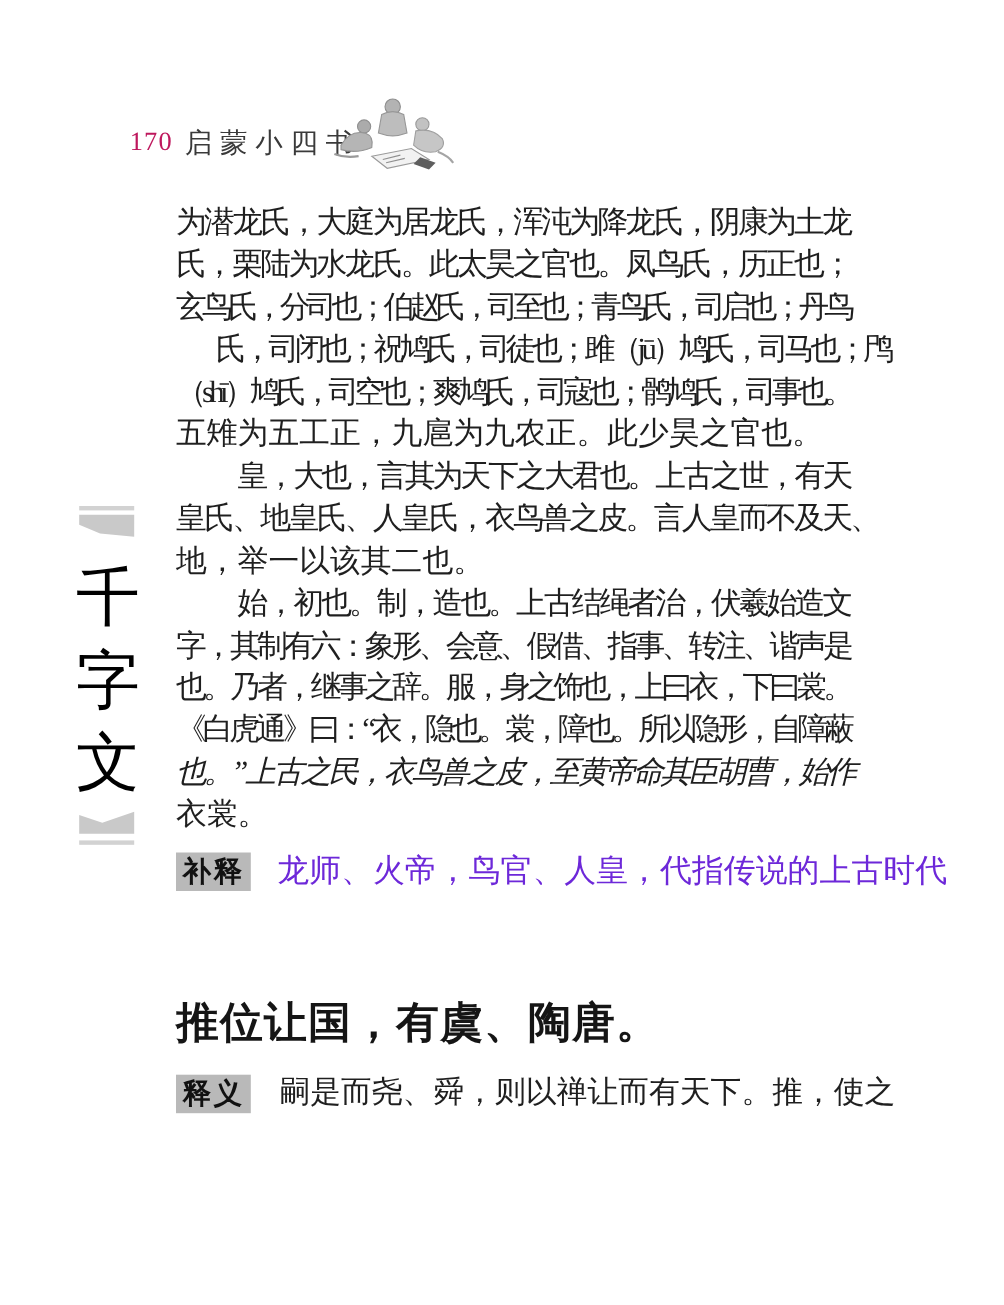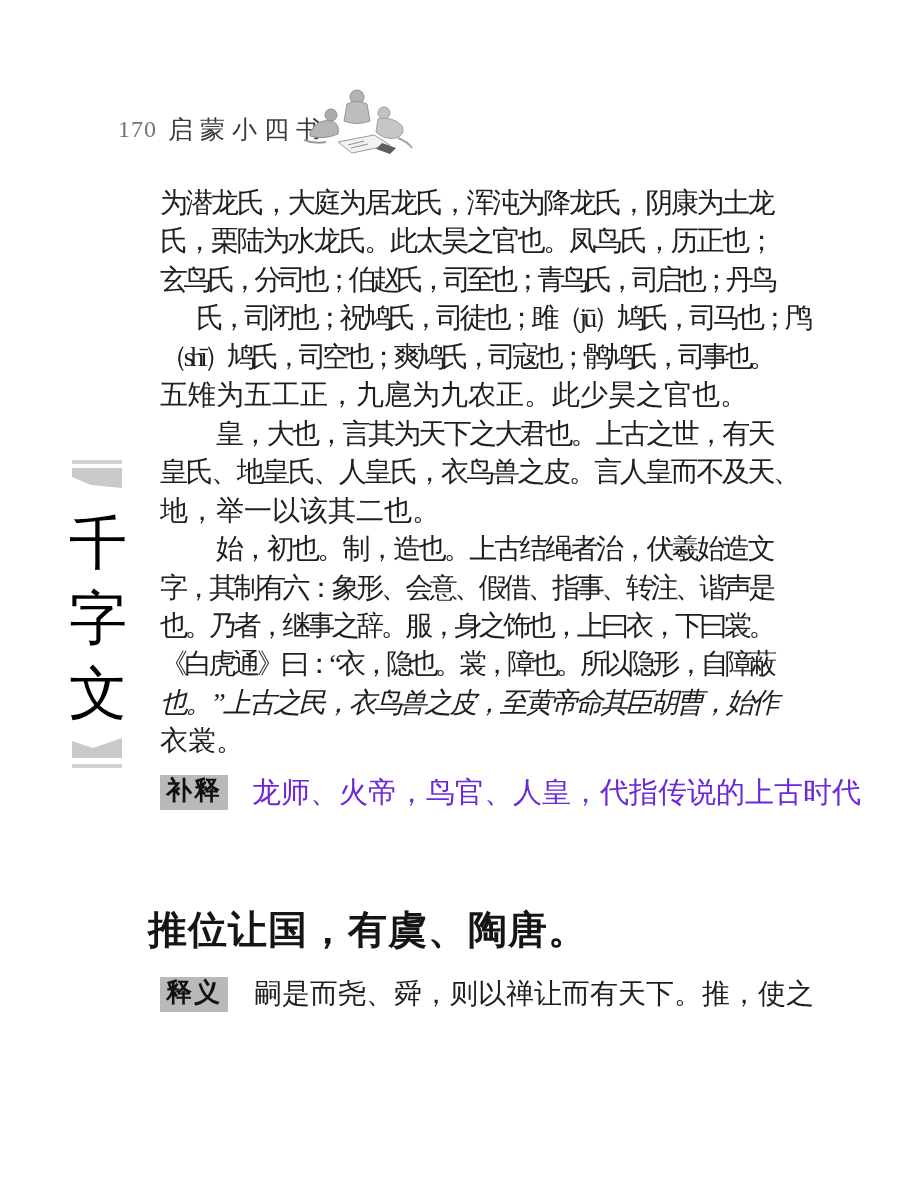--- a/index.html
+++ b/index.html
@@ -9,21 +9,21 @@
     margin:0 auto;
     background:#ffffff;
     overflow:hidden;
     font-family:"Liberation Serif","DejaVu Serif",serif;
     color:#1f1f1f;
   }
 
   
   .header-pageno{
     position:absolute;left:118px;top:116px;
-    font-size:24px;color:#737373;letter-spacing:1px;
+    font-size:24px;color:#be185d;letter-spacing:1px;
   }
   .header-title{
     position:absolute;left:168px;top:113px;
     font-size:25px;color:#3a3a3a;letter-spacing:7px;
   }
   .header-illu{
     position:absolute;left:298px;top:88px;width:118px;height:72px;
   }
 
   
@@ -45,34 +45,34 @@
   .bline.ind{text-indent:56px;}
 
   
   .supplement{
     position:absolute;left:160px;top:766px;width:613px;
     font-size:29px;line-height:52px;
   }
   .sup-row1{display:flex;}
   .tag{
     align-self:center;
-    font-family:Liberation Mono, monospace;
+    font-family:Liberation Sans, sans-serif;
     font-weight:bold;font-size:26px;line-height:1;
     color:#111;background:#b9b9b9;
     padding:4px 6px 5px 6px;
     letter-spacing:2px;
     flex:0 0 auto;
   }
   .sup-row1 .tag{margin-right:24px;}
   .sup-text{flex:1 1 auto;white-space:nowrap;}
   .kai{color:#6d28d9;}
 
   
   .heading{
-    position:absolute;left:148px;top:903px;
+    position:absolute;left:160px;top:903px;
     font-size:39px;font-weight:600;letter-spacing:1px;
     white-space:nowrap;color:#151515;
   }
 
   
   .interpretation{
     position:absolute;left:160px;top:971px;width:613px;
     font-size:28px;line-height:46px;
   }
   .int-row1{display:flex;}

